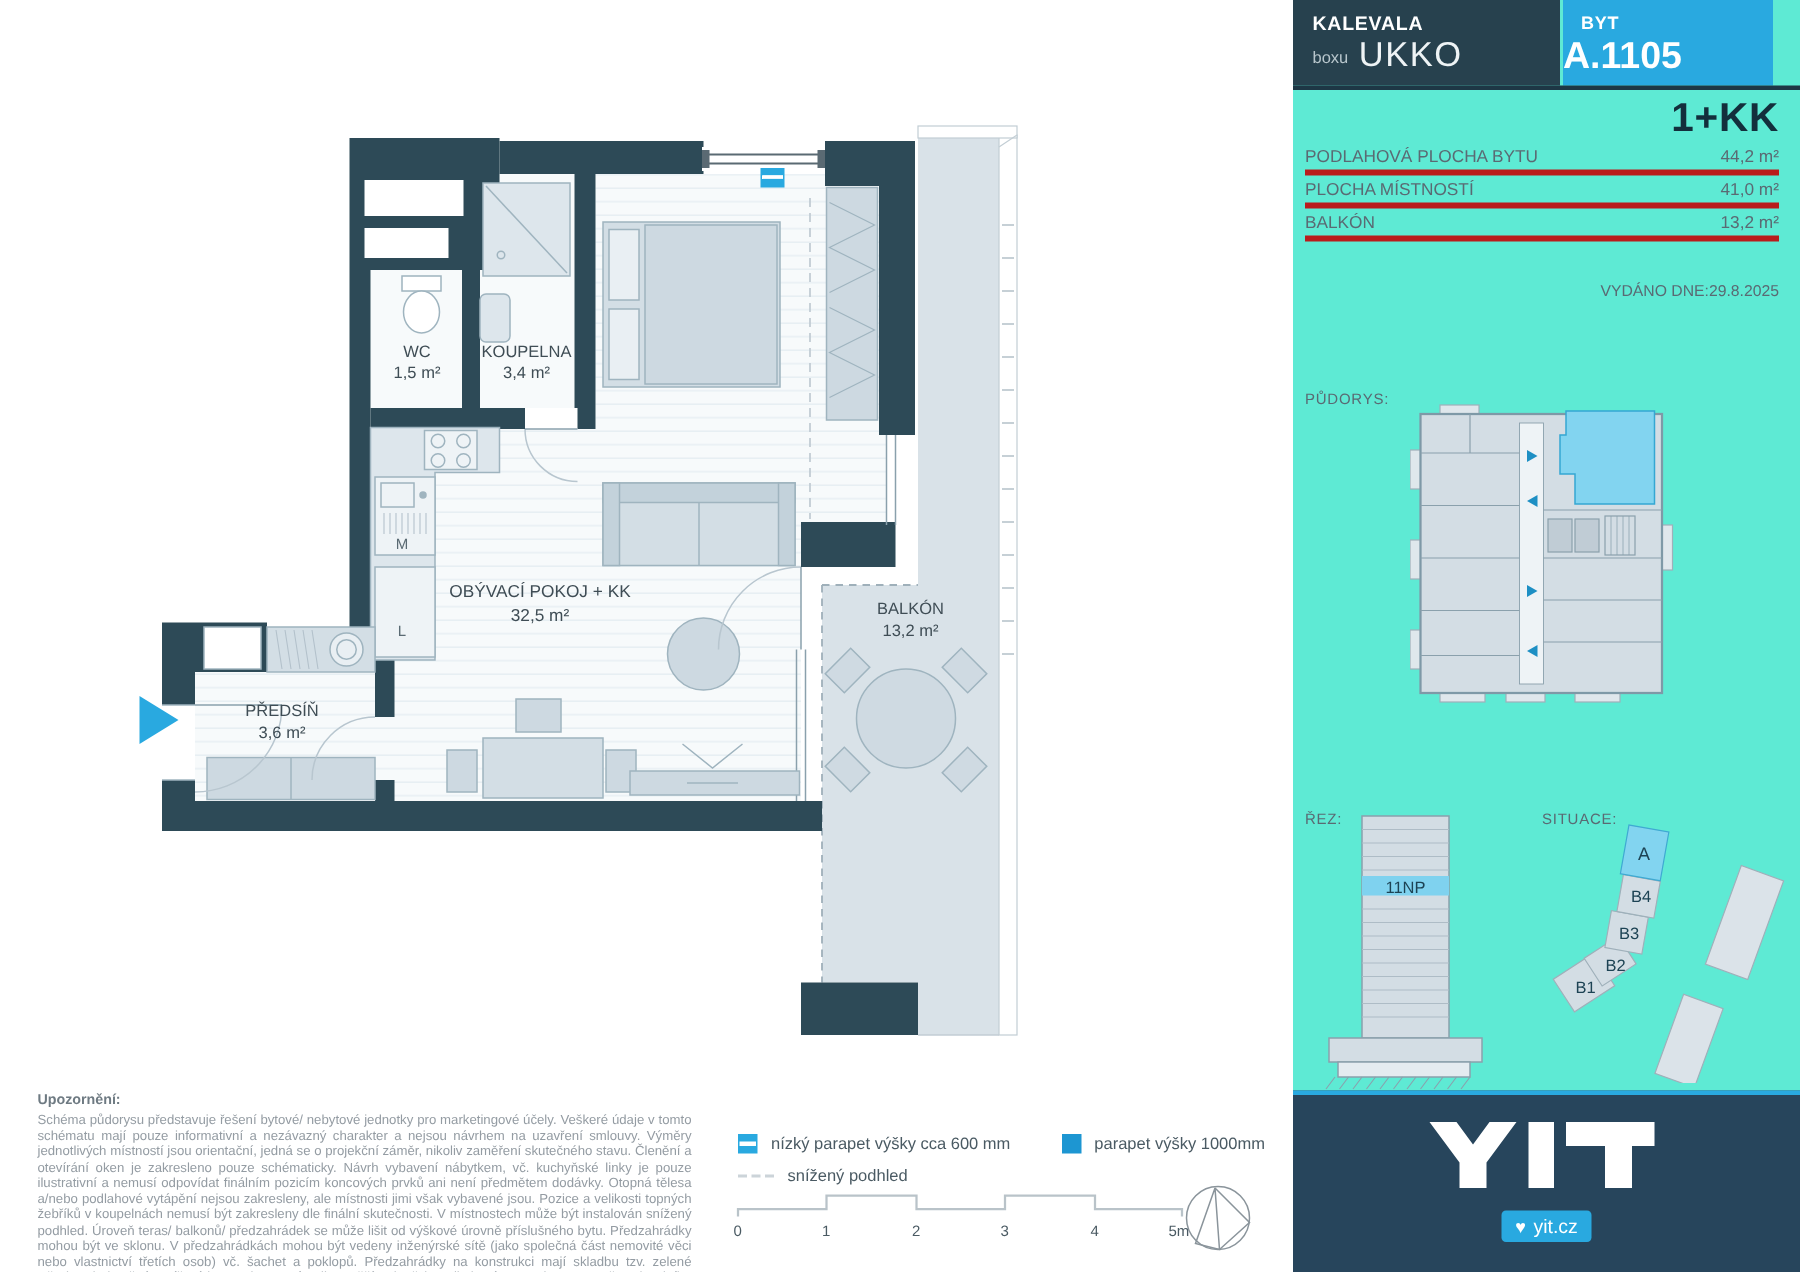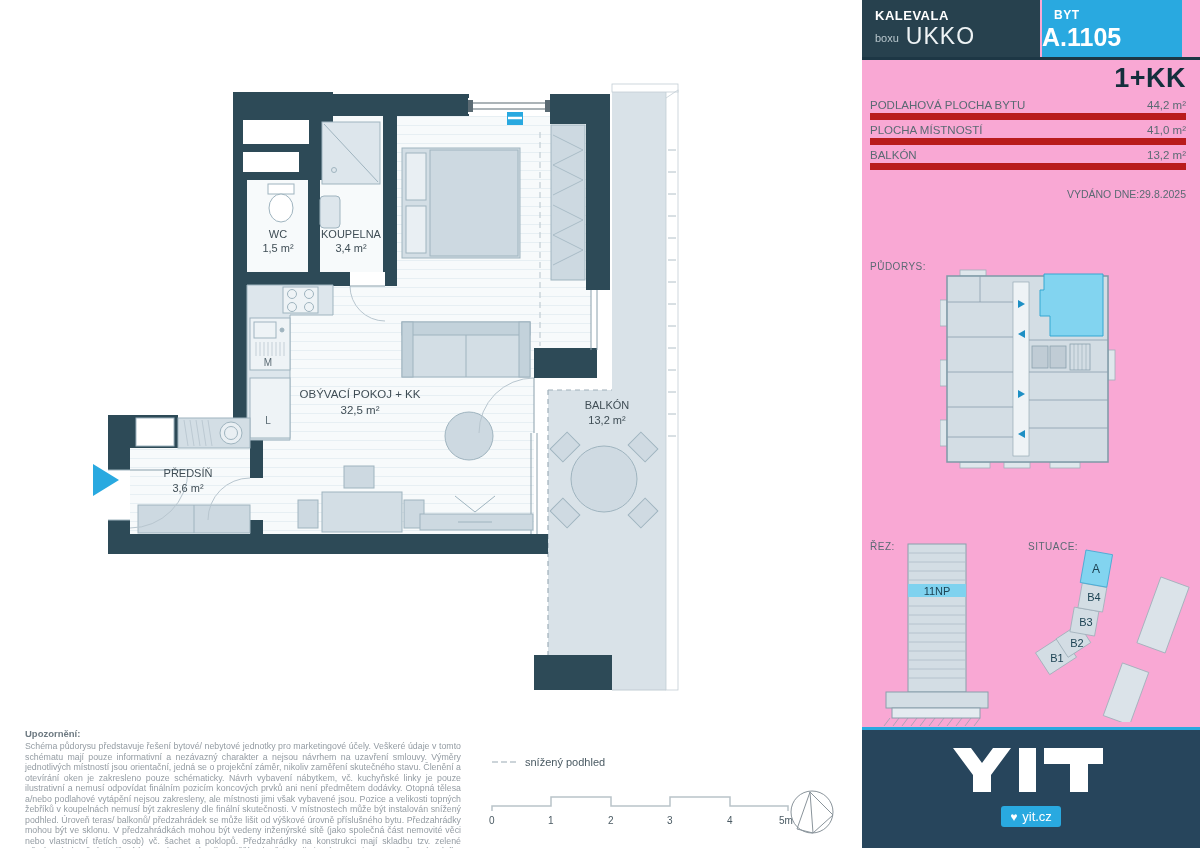--- a/index.html
+++ b/index.html
@@ -2,33 +2,33 @@
 <html><head>
 <meta charset="utf-8">
 <style>
   html,body{margin:0;padding:0;background:#ffffff;}
   body{font-family:"Liberation Sans","DejaVu Sans",sans-serif;}
   #sheet{position:relative;width:1200px;height:848px;background:#fff;overflow:hidden;}
   .abs{position:absolute;}
   svg text{font-family:"Liberation Sans","DejaVu Sans",sans-serif;}
 
   
-  #right-panel{left:862px;top:0;width:338px;height:848px;background:#f9a8d4;}
+  #right-panel{left:862px;top:0;width:338px;height:848px;background:#5eead4;}
   .rp-dark{left:0;top:0;width:178px;height:57px;background:#27414e;}
   .rp-cyan{left:180px;top:0;width:140px;height:57px;background:#29a9e0;}
   .kalevala{position:absolute;left:13px;top:8px;color:#fff;font-size:13px;font-weight:bold;letter-spacing:.5px;}
   .etapa-row{position:absolute;left:13px;bottom:7px;color:#eef3f5;}
   .etapa-row .etapa{font-size:11px;color:#b8c6cc;margin-right:7px;vertical-align:2px;}
   .etapa-row .ukko{font-size:23px;font-weight:300;letter-spacing:1px;}
   .byt{position:absolute;left:12px;top:8px;color:#fff;font-size:12px;font-weight:bold;letter-spacing:.5px;}
   .unit{position:absolute;left:0;right:8px;bottom:5px;color:#fff;font-size:25px;font-weight:bold;}
   .rp-divider{left:0;top:57px;width:338px;height:3px;background:#1d3745;}
   .rp-layout{right:14px;top:63px;font-size:27px;font-weight:bold;color:#132f3c;letter-spacing:.5px;}
   .rp-table{left:8px;top:95px;width:316px;}
-  .rp-row{display:flex;justify-content:space-between;border-bottom:7px solid #b91c1c;padding:4px 0 2px 0;}
+  .rp-row{display:flex;justify-content:space-between;border-bottom:4px solid #b91c1c;padding:4px 0 2px 0;}
   .rp-row span{font-size:11.5px;color:#5a6a73;}
   .rp-issued{top:188px;right:14px;font-size:10.5px;color:#5a6a73;}
   .rp-issued .lab{}
   .sec-label{font-size:10px;color:#5a6a73;letter-spacing:.5px;}
   #rp-footer{left:0;top:727px;width:338px;height:121px;background:#27455c;border-top:3px solid #29a9e0;box-sizing:border-box;text-align:center;}
   .yit-badge{display:inline-flex;align-items:center;gap:5px;background:#29a9e0;border-radius:3px;padding:3px 9px;color:#fff;font-size:13px;margin-top:8px;}
   .yit-badge .heart{font-size:12px;line-height:1;}
 
   
   #disclaimer{left:25px;top:728px;width:436px;}
@@ -258,20 +258,30 @@
     </g>
   </svg>
 
   <div class="abs" id="disclaimer">
     <h4>Upozornění:</h4>
     <p>Schéma půdorysu představuje řešení bytové/ nebytové jednotky pro marketingové účely. Veškeré údaje v tomto schématu mají pouze informativní a nezávazný charakter a nejsou návrhem na uzavření smlouvy. Výměry jednotlivých místností jsou orientační, jedná se o projekční záměr, nikoliv zaměření skutečného stavu. Členění a otevírání oken je zakresleno pouze schématicky. Návrh vybavení nábytkem, vč. kuchyňské linky je pouze ilustrativní a nemusí odpovídat finálním pozicím koncových prvků ani není předmětem dodávky. Otopná tělesa a/nebo podlahové vytápění nejsou zakresleny, ale místnosti jimi však vybavené jsou. Pozice a velikosti topných žebříků v koupelnách nemusí být zakresleny dle finální skutečnosti. V místnostech může být instalován snížený podhled. Úroveň teras/ balkonů/ předzahrádek se může lišit od výškové úrovně příslušného bytu. Předzahrádky mohou být ve sklonu. V předzahrádkách mohou být vedeny inženýrské sítě (jako společná část nemovité věci nebo vlastnictví třetích osob) vč. šachet a poklopů. Předzahrádky na konstrukci mají skladbu tzv. zelené střechy, dodatečné zatížení konstrukce a výsadba vyšší zeleně jsou limitovány. Pozice a rozměr zahradního domku/ boxu je pouze orientační.</p>
   </div>
 
   <div class="abs" id="legend">
     <div class="lg-row">
+      <span class="lg-sq1">
+          <i></i>
+        </span>
+      <span>nízký parapet výšky cca 600 mm</span>
+      <span class="lg-item2">
+        <span class="lg-sq2"></span>
+        <span>parapet výšky 1000mm</span>
+      </span>
+    </div>
+    <div class="lg-row">
       <span class="lg-dash"></span>
       <span>snížený podhled</span>
     </div>
   </div>
 
   <svg class="abs" style="left:482px;top:786px" width="380" height="62" viewBox="482 786 380 62">
     <path d="M492,811 L492,806 L551,806 L551,797 L611,797 L611,806 L670,806 L670,797 L730,797 L730,806 L788,806 L788,811" fill="none" stroke="#b9c3c9" stroke-width="1.5"></path>
     <g fill="#4a5a63" font-size="10">
       <text x="489" y="824">0</text>
       <text x="548" y="824">1</text>

